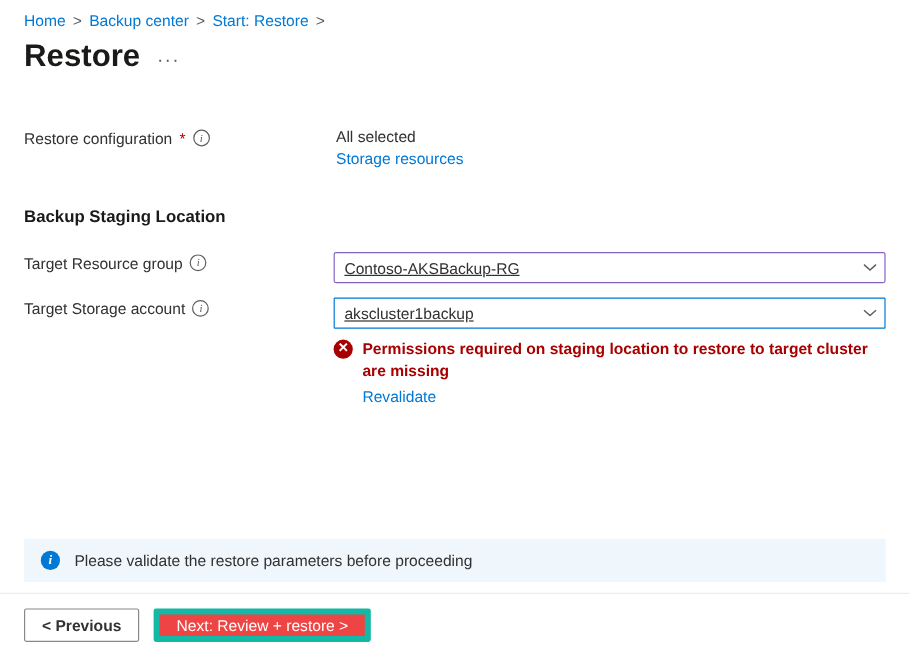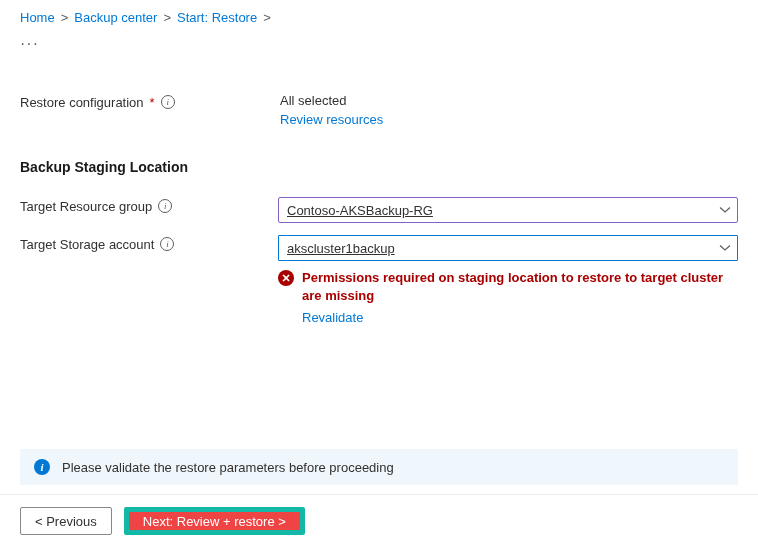--- a/index.html
+++ b/index.html
@@ -141,20 +141,21 @@
     height: 28px;
     padding: 0 14px;
     font-size: 13px;
     border-radius: 2px;
     cursor: pointer;
     display: inline-flex; align-items: center;
   }
   .btn-secondary {
     background: #fff; color: #323130;
     border: 1px solid #8a8886;
+    font-weight: bold;
   }
   .btn-primary {
     background: #ef4444; color: #fff;
     border: 5px solid #14b8a6;
   }
   .static-val { color: #323130; margin-bottom: 4px; }
 </style>
 </head>
 <body>
 
@@ -163,32 +164,33 @@
   <div class="breadcrumb">
     <span class="crumb">Home</span>
     <span class="sep">&gt;</span>
     <span class="crumb">Backup center</span>
     <span class="sep">&gt;</span>
     <span class="crumb">Start: Restore</span>
     <span class="sep">&gt;</span>
   </div>
 
   <div class="title-row">
+    <div class="title">Restore</div>
     <div class="more-dots">···</div>
   </div>
 
   <div class="form-row">
     <div class="form-label-col">
       <span>Restore configuration</span>
       <span class="req">*</span>
       <span class="info-icon">i</span>
     </div>
     <div class="form-val-col">
       <div class="static-val">All selected</div>
-      <div class="link">Review resources</div>
+      <div class="link">Storage resources</div>
     </div>
   </div>
 
   <div class="section-head">Backup Staging Location</div>
 
   <div class="form-row">
     <div class="form-label-col">
       <span>Target Resource group</span>
       <span class="info-icon">i</span>
     </div>

